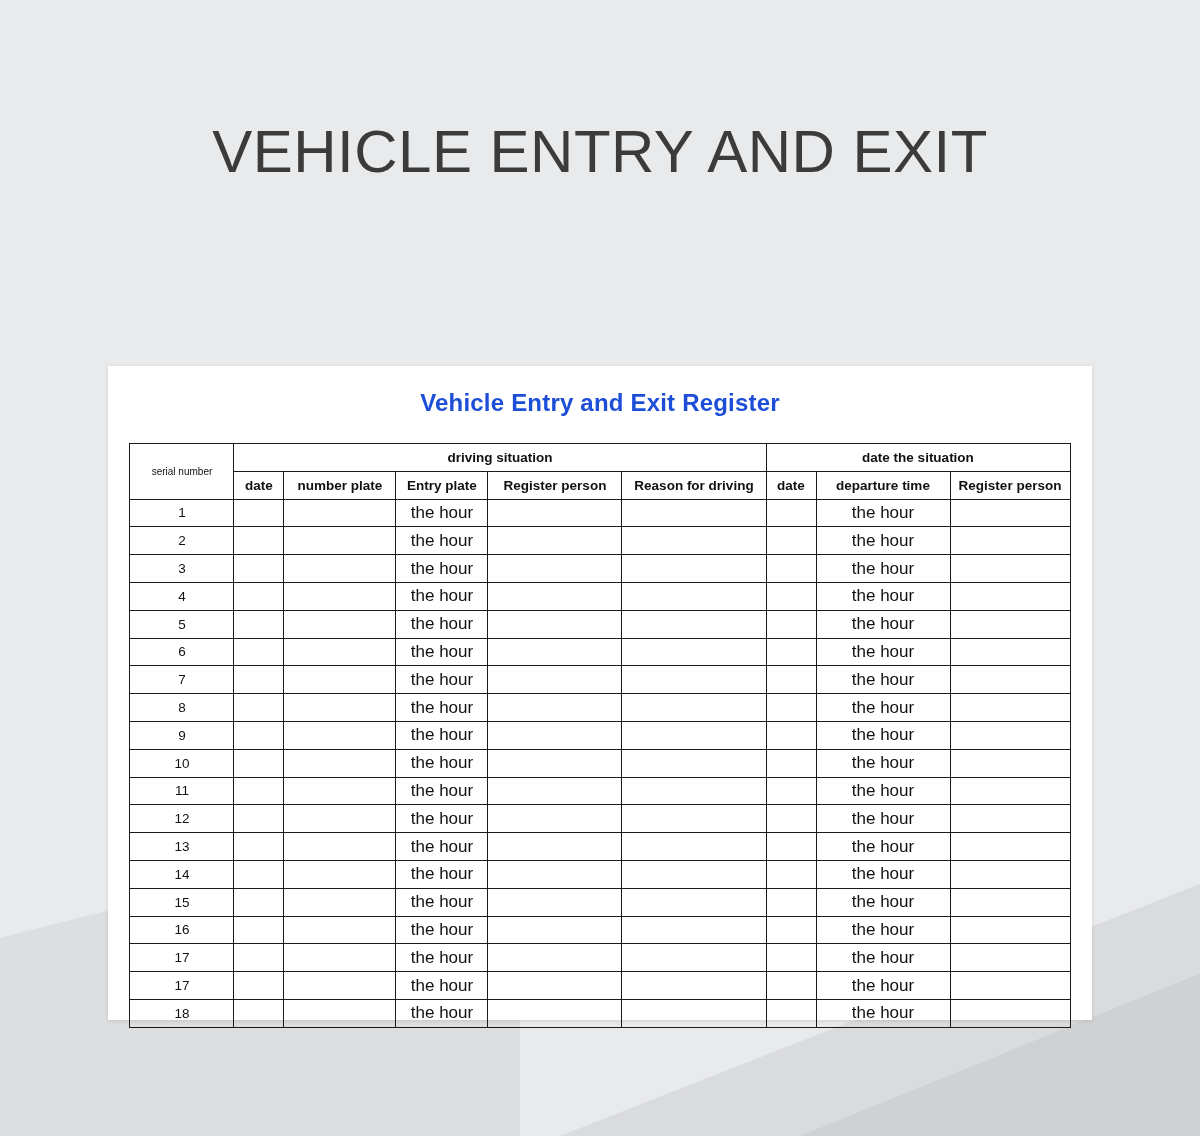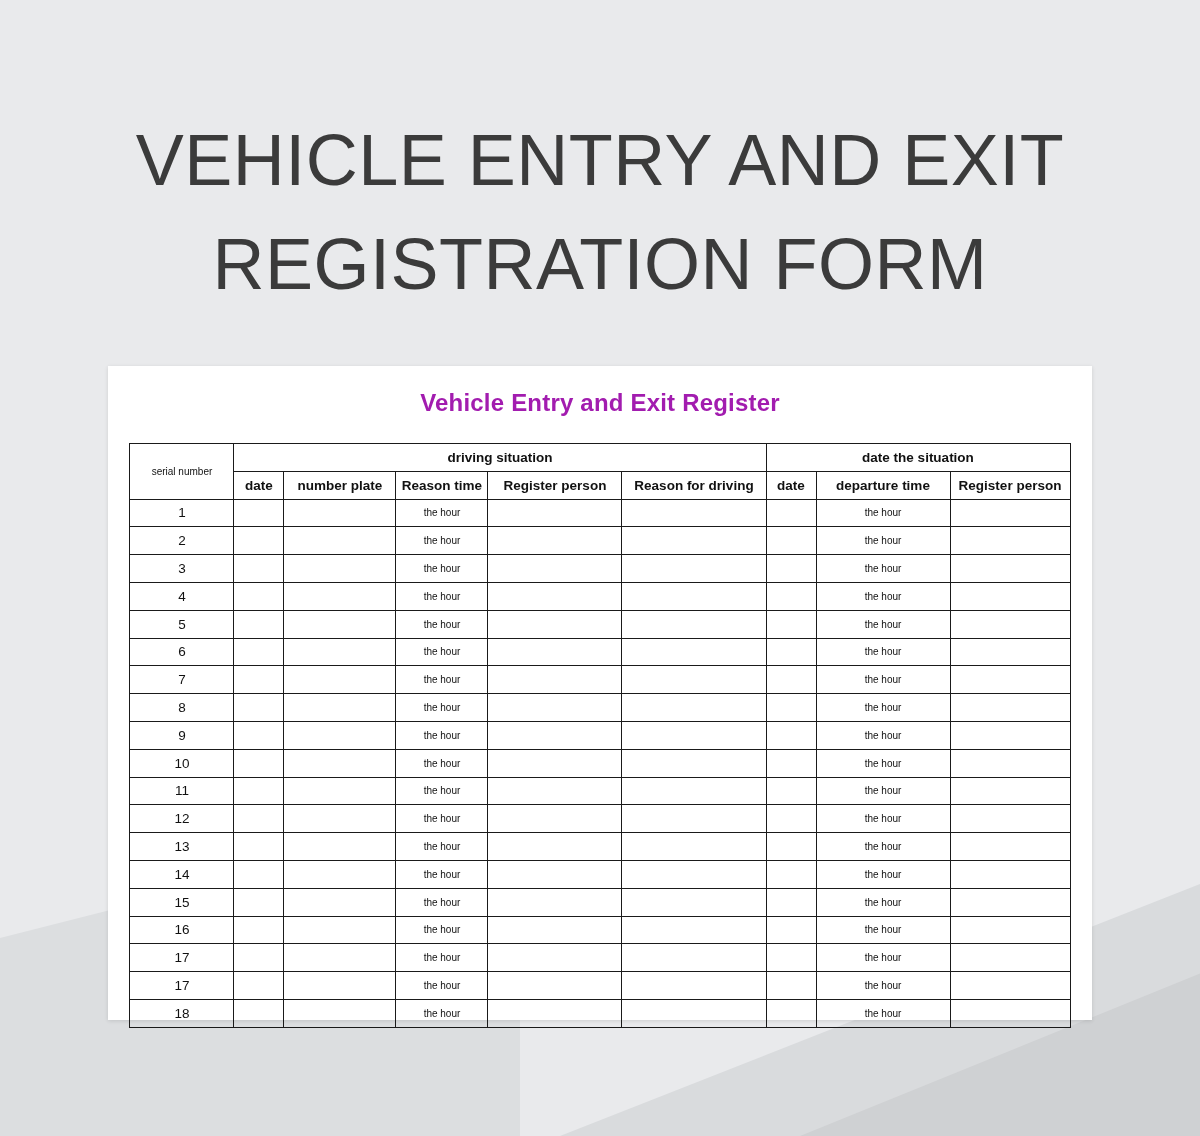--- a/index.html
+++ b/index.html
@@ -45,21 +45,21 @@
     background: #cfd1d3;
     clip-path: polygon(0 100%, 100% 35%, 100% 100%, 0 100%);
     z-index: 0;
   }
 
   .page-title {
     position: relative;
     z-index: 2;
     text-align: center;
     color: #3b3b3b;
-    font-size: 72px;
+    font-size: 60px;
     line-height: 1.45;
     font-weight: 400;
     letter-spacing: 0.5px;
     padding-top: 108px;
     margin: 0;
   }
   .page-title .line {
     display: block;
   }
 
@@ -71,21 +71,21 @@
     height: 654px;
     background: #ffffff;
     box-shadow: 0 1px 4px rgba(0,0,0,0.12);
     z-index: 3;
   }
 
   .sheet-title {
     text-align: center;
     font-size: 24px;
     font-weight: bold;
-    color: #a21caf;
+    color: #1d4ed8;
     margin: 0;
     padding-top: 23px;
     letter-spacing: 0.2px;
   }
 
   table.register {
     border-collapse: collapse;
     margin: 26px auto 0 auto;
     width: 940px;
     table-layout: fixed;
@@ -102,21 +102,21 @@
     white-space: nowrap;
   }
   table.register th {
     font-weight: bold;
   }
   table.register td.serial {
     font-weight: normal;
     font-size: 13.5px;
   }
   table.register td.hour {
-    font-size: 10px;
+    font-size: 17px;
   }
   table.register th.serial-head {
     font-weight: normal;
     font-size: 10px;
   }
   
   col.c-serial { width: 104px; }
   col.c-date   { width: 50px; }
   col.c-plate  { width: 112px; }
   col.c-entry  { width: 92px; }
@@ -128,21 +128,20 @@
 </style>
 </head>
 <body>
 
 <div class="bg-band-left"></div>
 <div class="bg-band-right"></div>
 <div class="bg-band-right2"></div>
 
 <h1 class="page-title">
   <span class="line">VEHICLE ENTRY AND EXIT</span>
-  <span class="line">REGISTRATION FORM</span>
 </h1>
 
 <div class="sheet">
   <h2 class="sheet-title">Vehicle Entry and Exit Register</h2>
 
   <table class="register">
     <colgroup>
       <col class="c-serial">
         <col class="c-date">
         <col class="c-plate">
@@ -155,21 +154,21 @@
     </colgroup>
     <thead>
       <tr>
         <th class="serial-head" rowspan="2">serial number</th>
         <th colspan="5">driving situation</th>
         <th colspan="3">date the situation</th>
       </tr>
       <tr>
         <th>date</th>
         <th>number plate</th>
-        <th>Reason time</th>
+        <th>Entry plate</th>
         <th>Register person</th>
         <th>Reason for driving</th>
         <th>date</th>
         <th>departure time</th>
         <th>Register person</th>
       </tr>
     </thead>
     <tbody id="register-body">
         <tr>
           <td class="serial">1</td>

